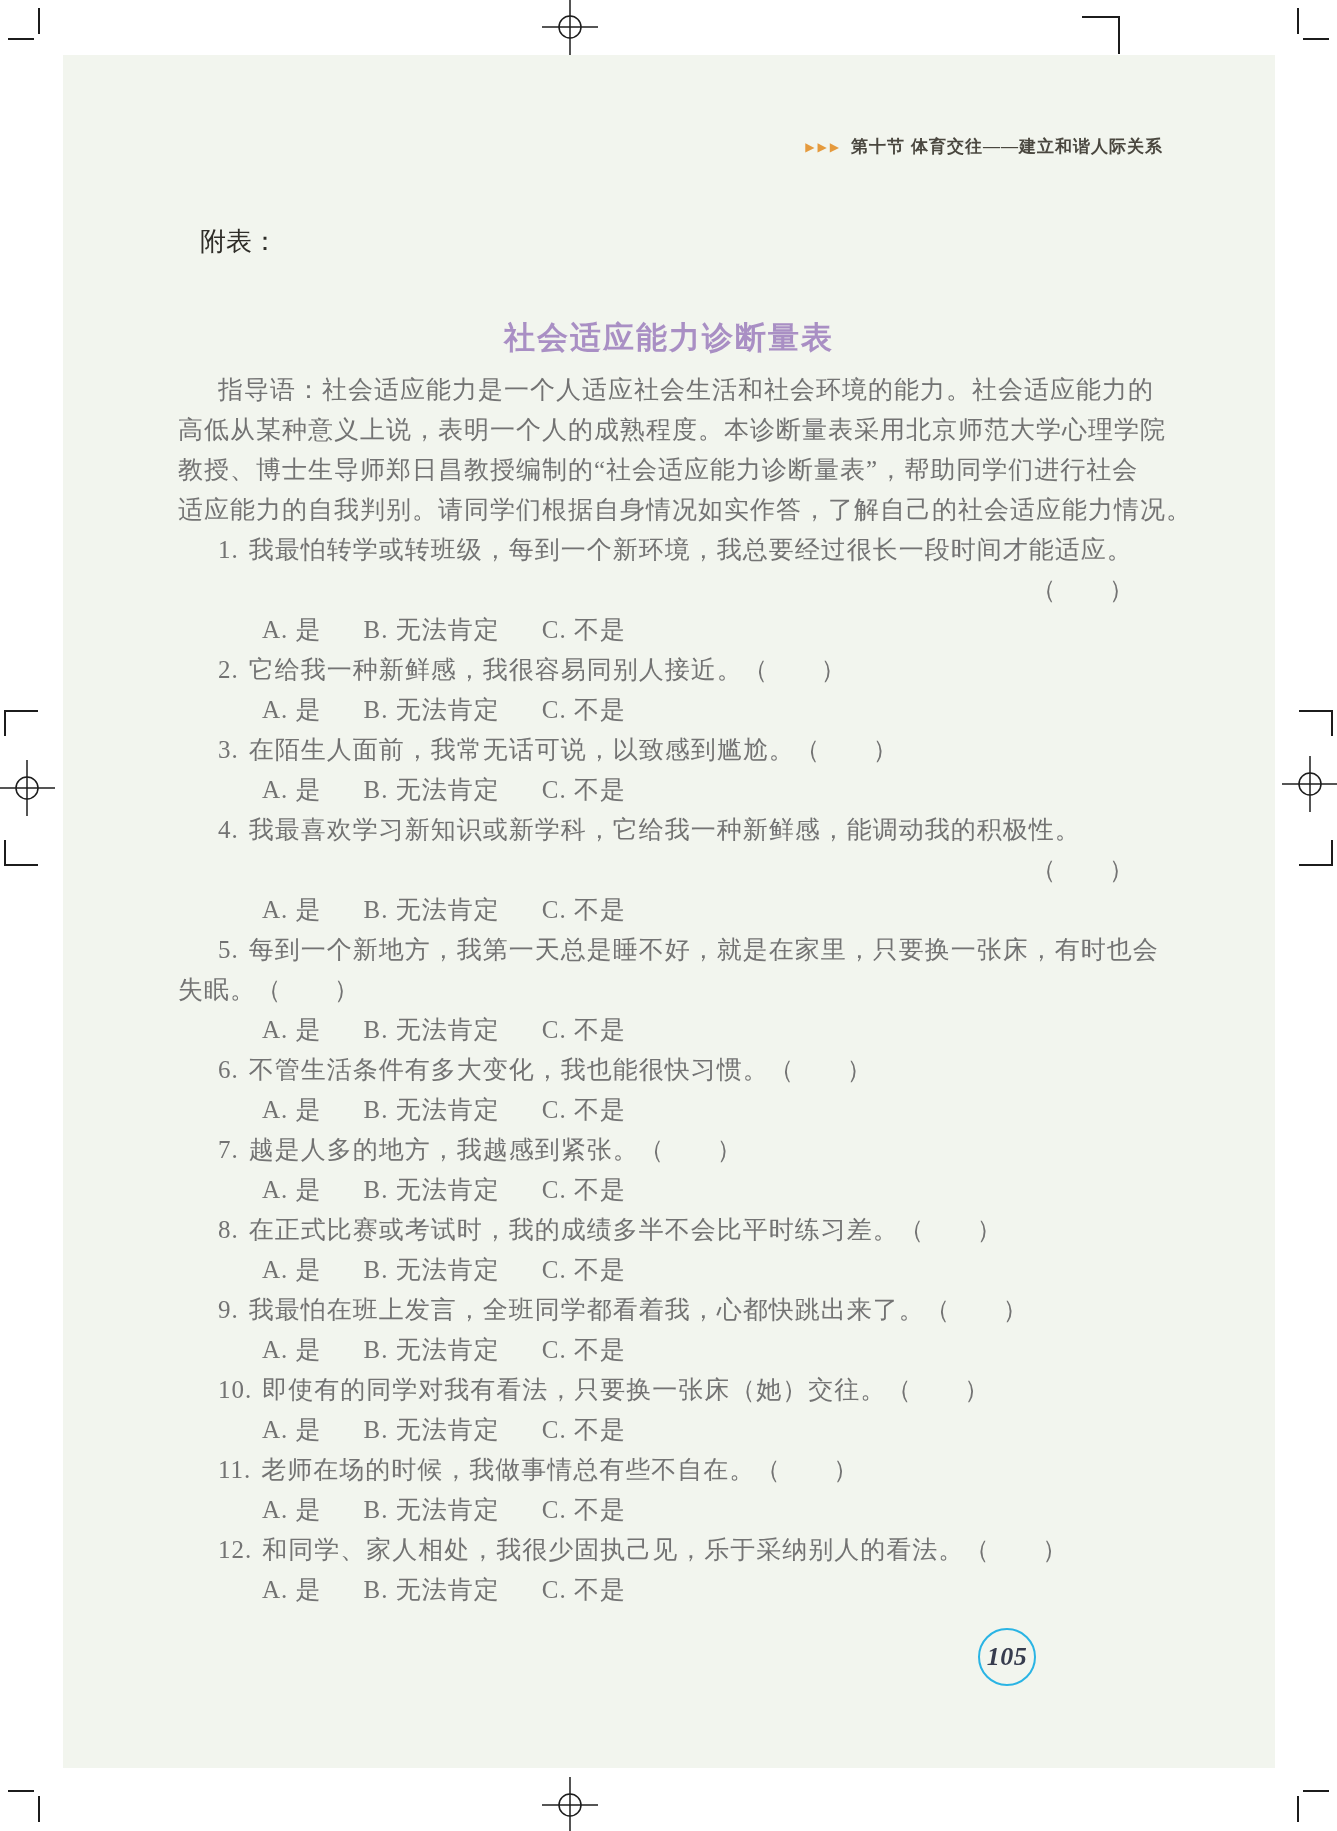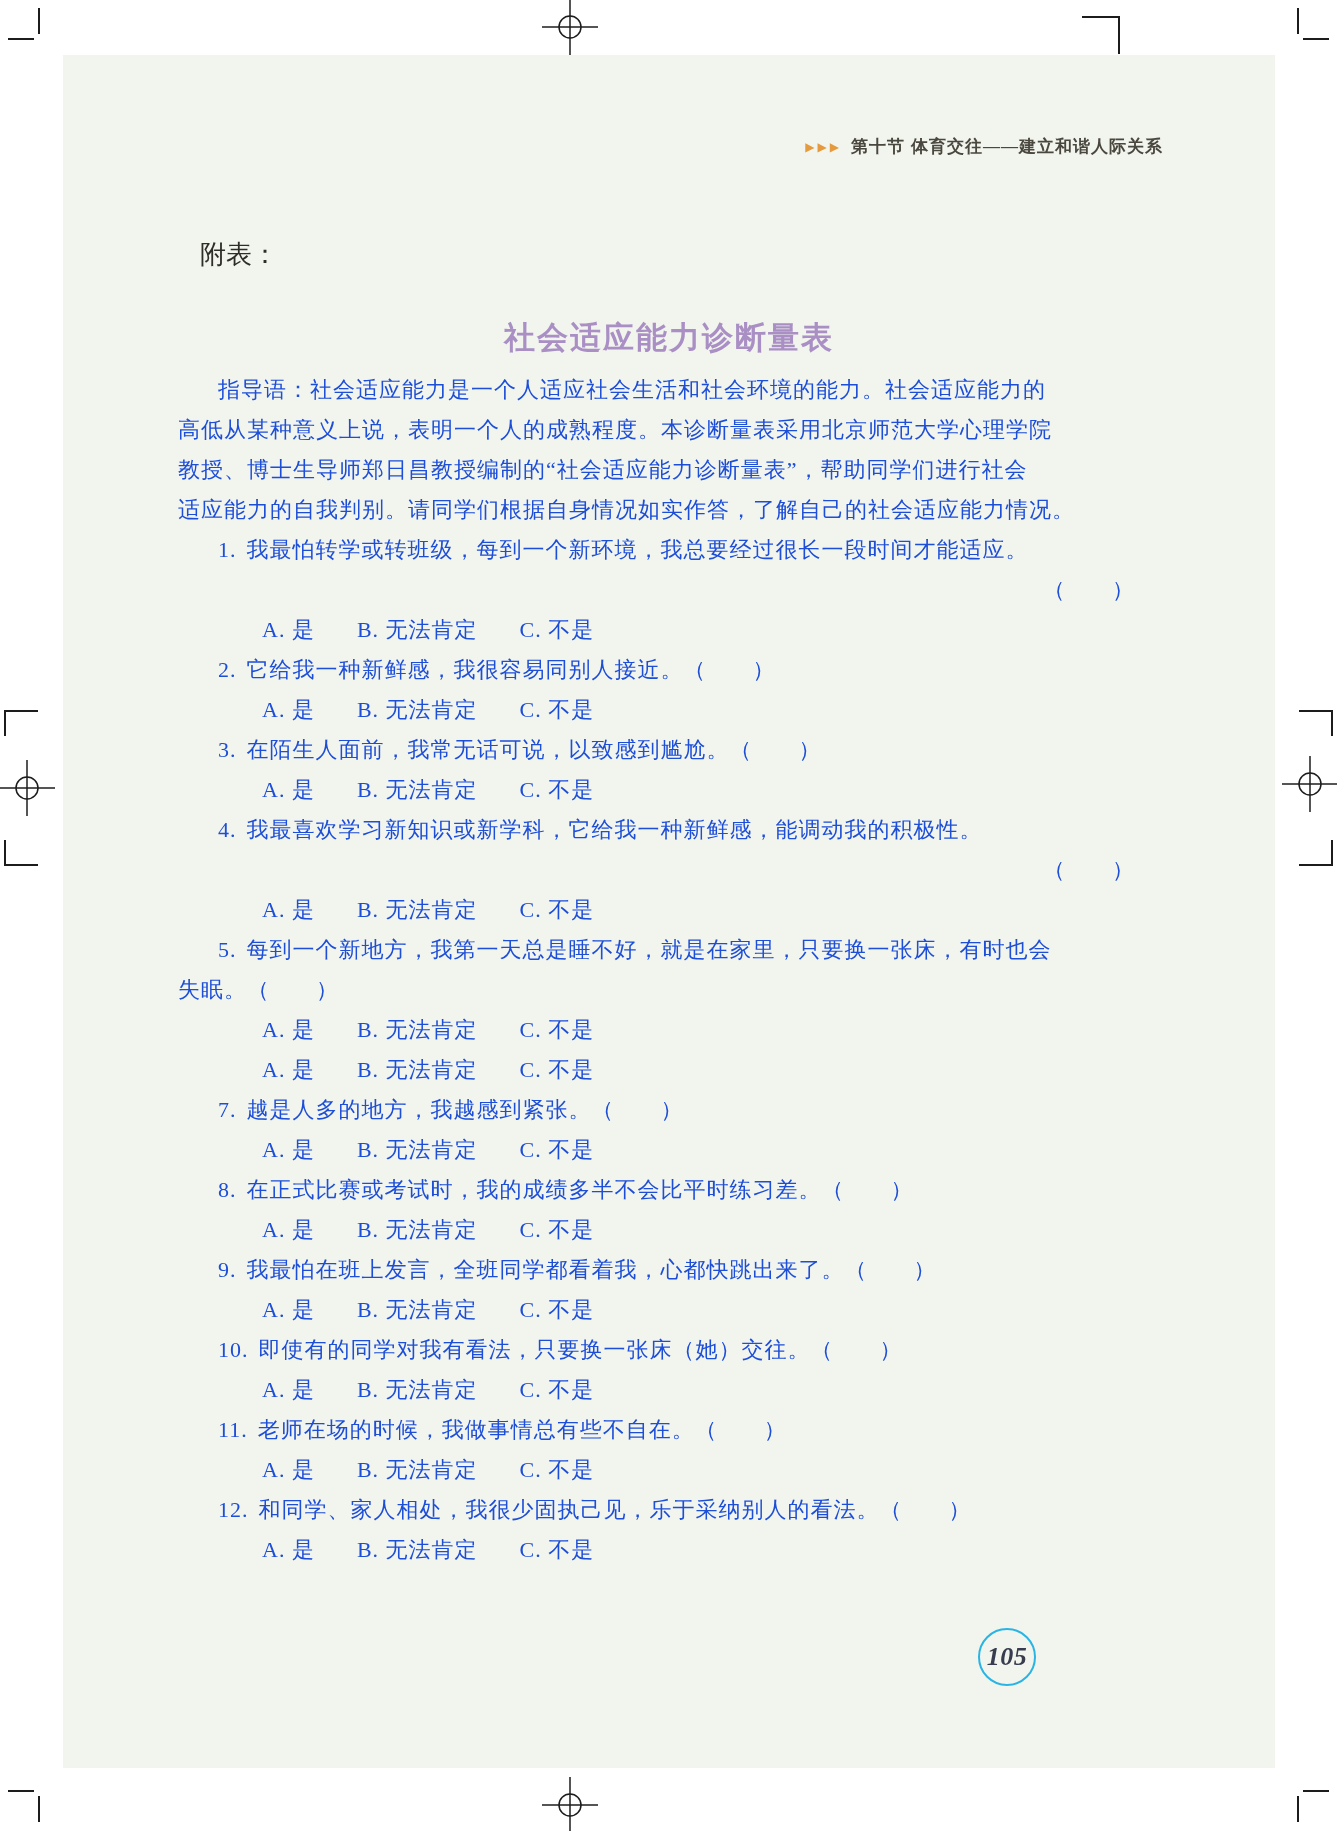--- a/index.html
+++ b/index.html
@@ -24,33 +24,33 @@
   
   .hdr {
     position:absolute; top:80px; left:0; right:112px;
     display:flex; justify-content:flex-end; align-items:center;
     color:#4a473f; font-weight:bold; font-size:17px; letter-spacing:1px;
   }
   .hdr .arrows { color:#e59a3d; font-size:12px; letter-spacing:3px; margin-right:9px; font-family:"DejaVu Sans",sans-serif; }
   .hdr .sec { margin-right:6px; }
   
   .annex {
-    position:absolute; top:182px; left:137px;
+    position:absolute; top:169px; left:137px;
     font-size:26px; color:#2f2d28; line-height:36px;
   }
   
   .stitle {
     position:absolute; top:224px; left:0; right:0;
     text-align:center; font-size:31px; font-weight:bold;
     letter-spacing:2px; color:#a98fc4;margin-top:38px;
   }
   
   .textcol {
     position:absolute; top:315px; left:115px; right:0;
-    color:#1d4ed8; font-size:22px; letter-spacing:1px;
+    color:#737373; font-size:25px; letter-spacing:1px;
   }
   .tline { height:40px; line-height:40px; white-space:nowrap; }
   .indent { text-indent:40px; }
   .qnum { margin-right:10px; }
   .bracketline { text-align:right; padding-right:140px; }
   .opts { padding-left:84px; }
   .opts span { margin-right:42px; }
   
   .badge {
     position:absolute; left:915px; top:1573px;
@@ -135,20 +135,21 @@
     <div class="tline opts"><span>A. 是</span><span>B. 无法肯定</span><span>C. 不是</span></div>
 
     <div class="tline indent"><span class="qnum">4.</span><span>我最喜欢学习新知识或新学科，它给我一种新鲜感，能调动我的积极性。</span></div>
     <div class="tline bracketline">（　　）</div>
     <div class="tline opts"><span>A. 是</span><span>B. 无法肯定</span><span>C. 不是</span></div>
 
     <div class="tline indent"><span class="qnum">5.</span><span>每到一个新地方，我第一天总是睡不好，就是在家里，只要换一张床，有时也会</span></div>
     <div class="tline">失眠。（　　）</div>
     <div class="tline opts"><span>A. 是</span><span>B. 无法肯定</span><span>C. 不是</span></div>
 
+    <div class="tline indent"><span class="qnum">6.</span><span>不管生活条件有多大变化，我也能很快习惯。（　　）</span></div>
     <div class="tline opts"><span>A. 是</span><span>B. 无法肯定</span><span>C. 不是</span></div>
 
     <div class="tline indent"><span class="qnum">7.</span><span>越是人多的地方，我越感到紧张。（　　）</span></div>
     <div class="tline opts"><span>A. 是</span><span>B. 无法肯定</span><span>C. 不是</span></div>
 
     <div class="tline indent"><span class="qnum">8.</span><span>在正式比赛或考试时，我的成绩多半不会比平时练习差。（　　）</span></div>
     <div class="tline opts"><span>A. 是</span><span>B. 无法肯定</span><span>C. 不是</span></div>
 
     <div class="tline indent"><span class="qnum">9.</span><span>我最怕在班上发言，全班同学都看着我，心都快跳出来了。（　　）</span></div>
     <div class="tline opts"><span>A. 是</span><span>B. 无法肯定</span><span>C. 不是</span></div>

